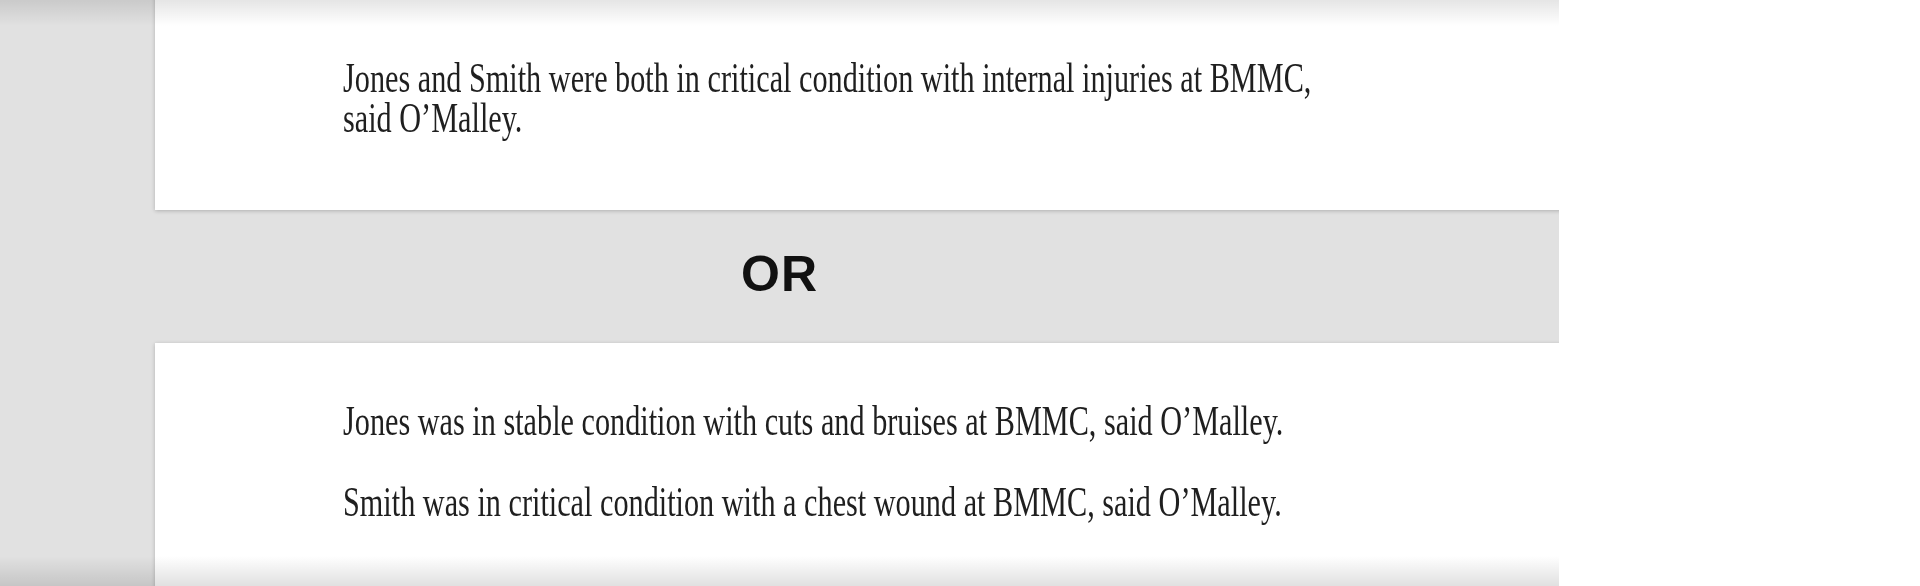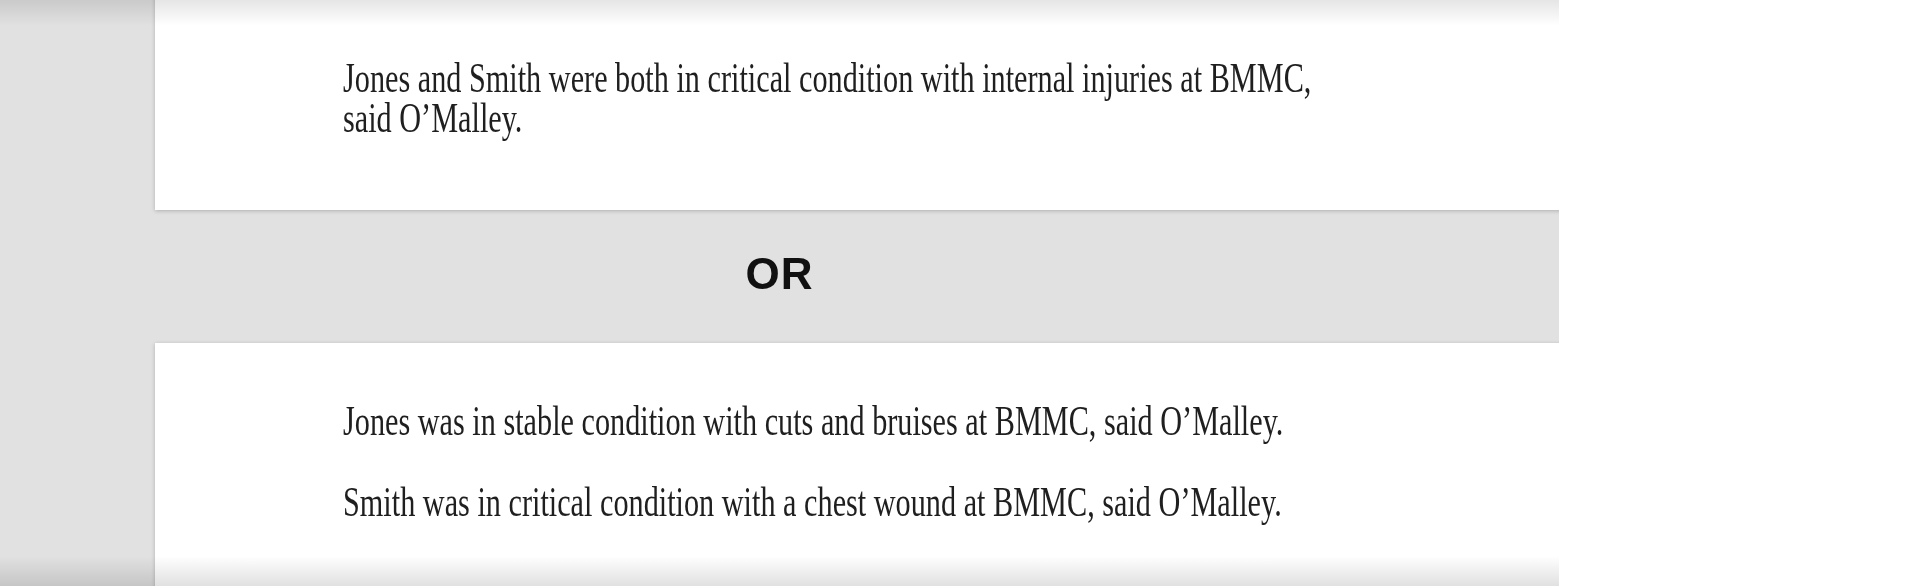--- a/index.html
+++ b/index.html
@@ -47,21 +47,21 @@
   .line-b1 { top: 401px; }
   .line-b2 { top: 482px; }
   .or-divider {
     position: absolute;
     top: 249px;
     left: 0;
     width: 100%;
     text-align: center;
     font-family: "Liberation Sans", sans-serif;
     font-weight: bold;
-    font-size: 44px;
+    font-size: 50px;
     line-height: 50px;
     letter-spacing: 1px;
     color: var(--divider_text, #111111);
     z-index: 2;
   }
   .shadow-top {
     position: absolute;
     top: 0; left: 0; right: 0;
     height: 26px;
     background: linear-gradient(rgba(0,0,0,0.10), rgba(0,0,0,0));

